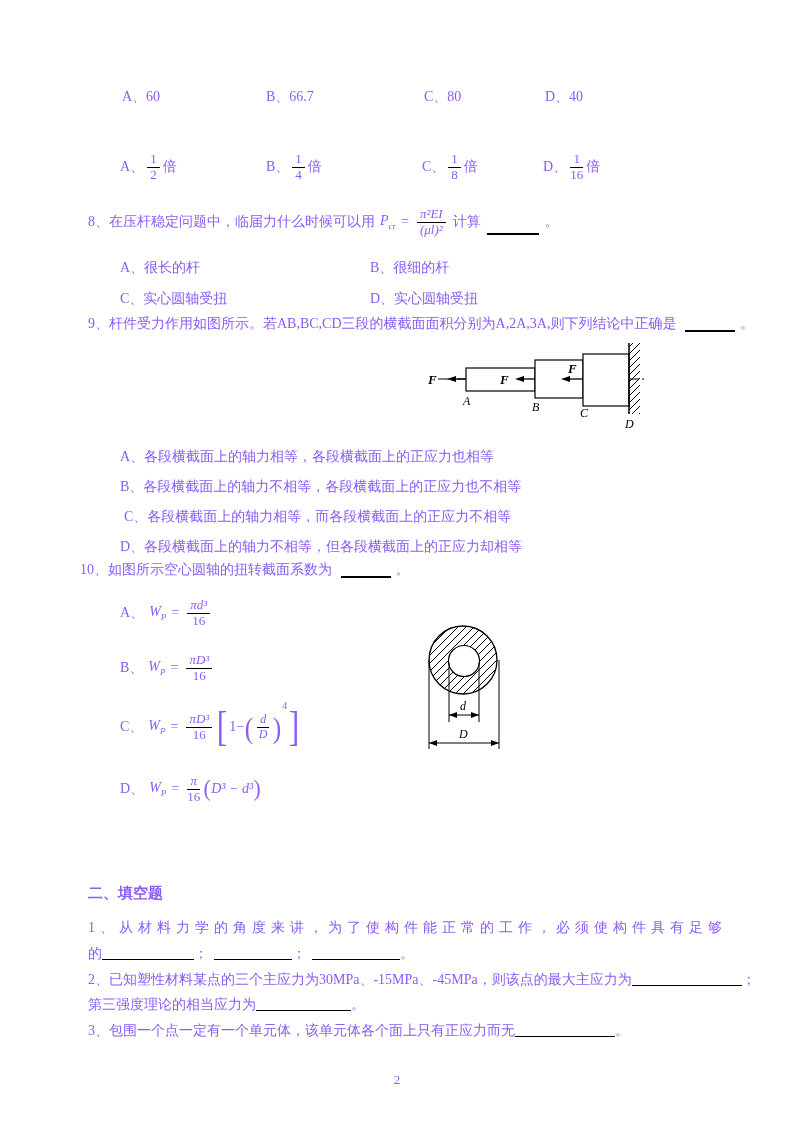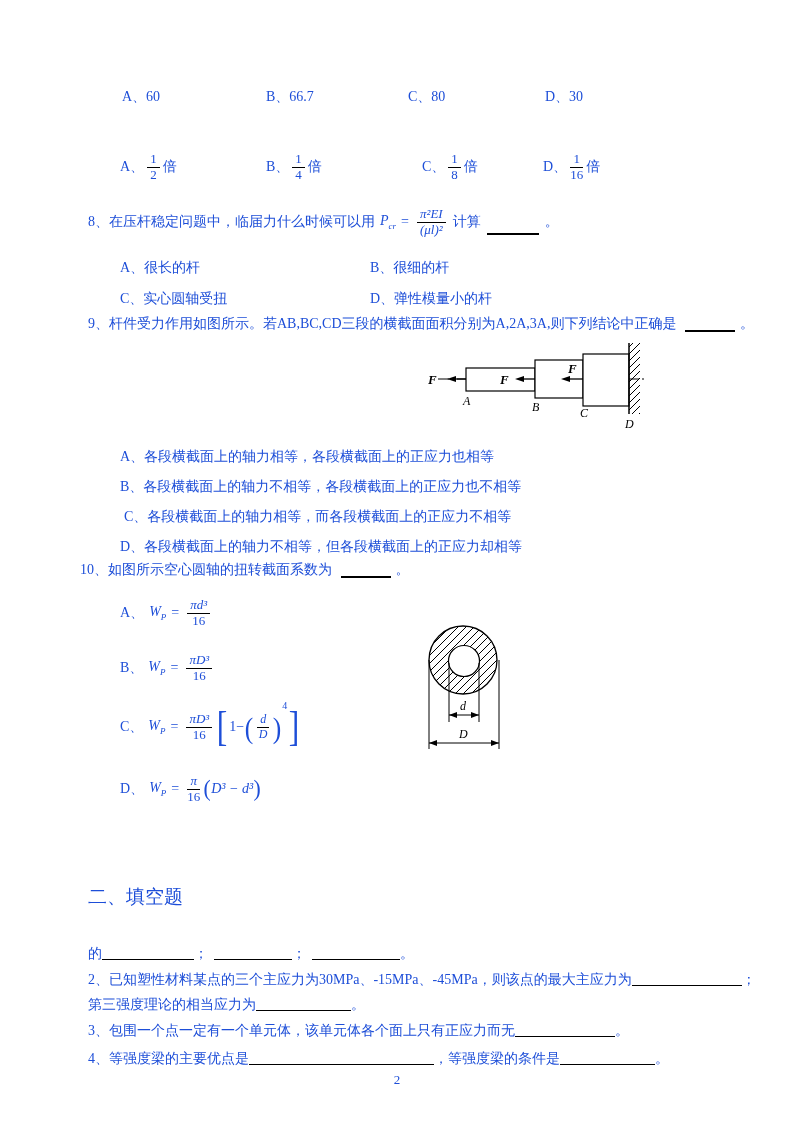--- a/index.html
+++ b/index.html
@@ -1,47 +1,47 @@
 <!DOCTYPE html>
 <html><head>
 <meta charset="utf-8">
 <style>
   html,body{margin:0;padding:0;background:#fff;}
-  .page{position:relative;width:794px;height:1123px;background:#ffffff;color:#1d4ed8;
+  .page{position:relative;width:794px;height:1123px;background:#ffffff;color:#8b5cf6;
         font-family:"Liberation Serif","DejaVu Serif",serif;font-size:14px;overflow:hidden;}
   .abs{position:absolute;white-space:nowrap;}
   .blank{display:inline-block;border-bottom:2px solid #000;height:0.85em;vertical-align:-4px;}
   .blank.thin{border-bottom-width:1px;vertical-align:-2px;}
   .frow{position:absolute;display:flex;align-items:center;white-space:nowrap;}
   .frac{display:inline-flex;flex-direction:column;align-items:center;line-height:1.15;
         margin:0 3px;font-size:13px;}
   .frac .num{border-bottom:1px solid #000;padding:0 3px;}
   .ital{font-style:italic;}
   .fvar{margin-left:5px;font-style:italic;}
   .fvar sub{font-size:9px;font-style:italic;}
   .feq{margin:0 5px;}
   .br{font-size:42px;line-height:0.9;font-weight:400;transform:scaleX(0.75);}
   .pr{font-size:30px;line-height:0.9;font-weight:400;transform:scaleX(0.85);}
   .pr2{font-size:24px;line-height:0.9;transform:scaleX(0.9);}
   .exp{font-size:10px;align-self:flex-start;margin-top:2px;}
   .frac.small{font-size:12px;}
   .fr-blank{align-self:center;transform:translateY(6px);}
-  .sec-title{font-weight:normal;font-size:19px;}
+  .sec-title{font-weight:bold;font-size:15px;}
   .just{letter-spacing:5px;}
   svg text{font-family:"Liberation Serif","DejaVu Serif",serif;}
 </style>
 </head>
 <body>
 
 <div class="page">
 
   <span class="abs" style="left:122px;top:88px">A、60</span>
   <span class="abs" style="left:266px;top:88px">B、66.7</span>
-  <span class="abs" style="left:408px;top:88px">C、80</span>
-  <span class="abs" style="left:545px;top:88px">D、30</span>
+  <span class="abs" style="left:424px;top:88px">C、80</span>
+  <span class="abs" style="left:545px;top:88px">D、40</span>
 
 
   <div class="frow" style="left:120px;top:144px;height:46px">
     <span>A、</span>
     <span class="frac">
         <span class="num">1</span>
         <span>2</span>
       </span>
     <span>倍</span>
   </div>
@@ -79,21 +79,21 @@
         <span>(μl)²</span>
       </span>
     <span style="margin-left:4px">计算</span>
     <span class="blank fr-blank" style="width:52px;margin:0 6px"></span>
     <span>。</span>
   </div>
 
   <span class="abs" style="left:120px;top:259px">A、很长的杆</span>
   <span class="abs" style="left:370px;top:259px">B、很细的杆</span>
   <span class="abs" style="left:120px;top:290px">C、实心圆轴受扭</span>
-  <span class="abs" style="left:370px;top:290px">D、弹性模量小的杆</span>
+  <span class="abs" style="left:370px;top:290px">D、实心圆轴受扭</span>
 
   <div class="abs" style="left:88px;top:315px">
     <span>9、杆件受力作用如图所示。若AB,BC,CD三段的横截面面积分别为A,2A,3A,则下列结论中正确是</span>
     <span class="blank" style="width:50px;margin:0 5px"></span><span>。</span>
   </div>
 
   <svg class="abs" style="left:423px;top:336px" width="232" height="100" viewBox="0 0 232 100">
     <defs>
       <pattern id="h9" width="7" height="7" patternUnits="userSpaceOnUse">
         <path d="M0,7 L7,0" stroke="#000" stroke-width="1"></path>
@@ -200,34 +200,32 @@
     <line x1="16" y1="44" x2="16" y2="133" stroke="#000" stroke-width="1"></line>
     <line x1="86" y1="44" x2="86" y2="133" stroke="#000" stroke-width="1"></line>
     <line x1="16" y1="127" x2="86" y2="127" stroke="#000" stroke-width="1"></line>
     <polygon points="16,127 24,124 24,130" fill="#000"></polygon>
     <polygon points="86,127 78,124 78,130" fill="#000"></polygon>
     <text x="46" y="122" font-size="12" font-style="italic">D</text>
   </svg>
 
   <div class="abs sec-title" style="left:88px;top:884px">二、填空题</div>
 
+  <div class="abs just" style="left:88px;top:919px">1、从材料力学的角度来讲，为了使构件能正常的工作，必须使构件具有足够</div>
   <div class="abs" style="left:88px;top:945px">
     <span>的</span><span class="blank thin" style="width:92px"></span><span>；</span><span class="blank thin" style="width:78px;margin-left:6px"></span><span>；</span><span class="blank thin" style="width:88px;margin-left:6px"></span><span>。</span>
   </div>
 
   <div class="abs" style="left:88px;top:971px">
     <span>2、已知塑性材料某点的三个主应力为30MPa、-15MPa、-45MPa，则该点的最大主应力为</span><span class="blank thin" style="width:110px"></span><span>；</span>
   </div>
   <div class="abs" style="left:88px;top:996px">
     <span>第三强度理论的相当应力为</span><span class="blank thin" style="width:95px"></span><span>。</span>
   </div>
 
   <div class="abs" style="left:88px;top:1022px">
     <span>3、包围一个点一定有一个单元体，该单元体各个面上只有正应力而无</span><span class="blank thin" style="width:100px"></span><span>。</span>
   </div>
 
-  <div class="abs" style="left:88px;top:1050px">
-    <span>4、等强度梁的主要优点是</span><span class="blank thin" style="width:185px"></span><span>，等强度梁的条件是</span><span class="blank thin" style="width:95px"></span><span>。</span>
-  </div>
 
   <div class="abs" style="left:0;top:1072px;width:794px;text-align:center;font-size:13px">2</div>
 
 </div>
 
 </body></html>

